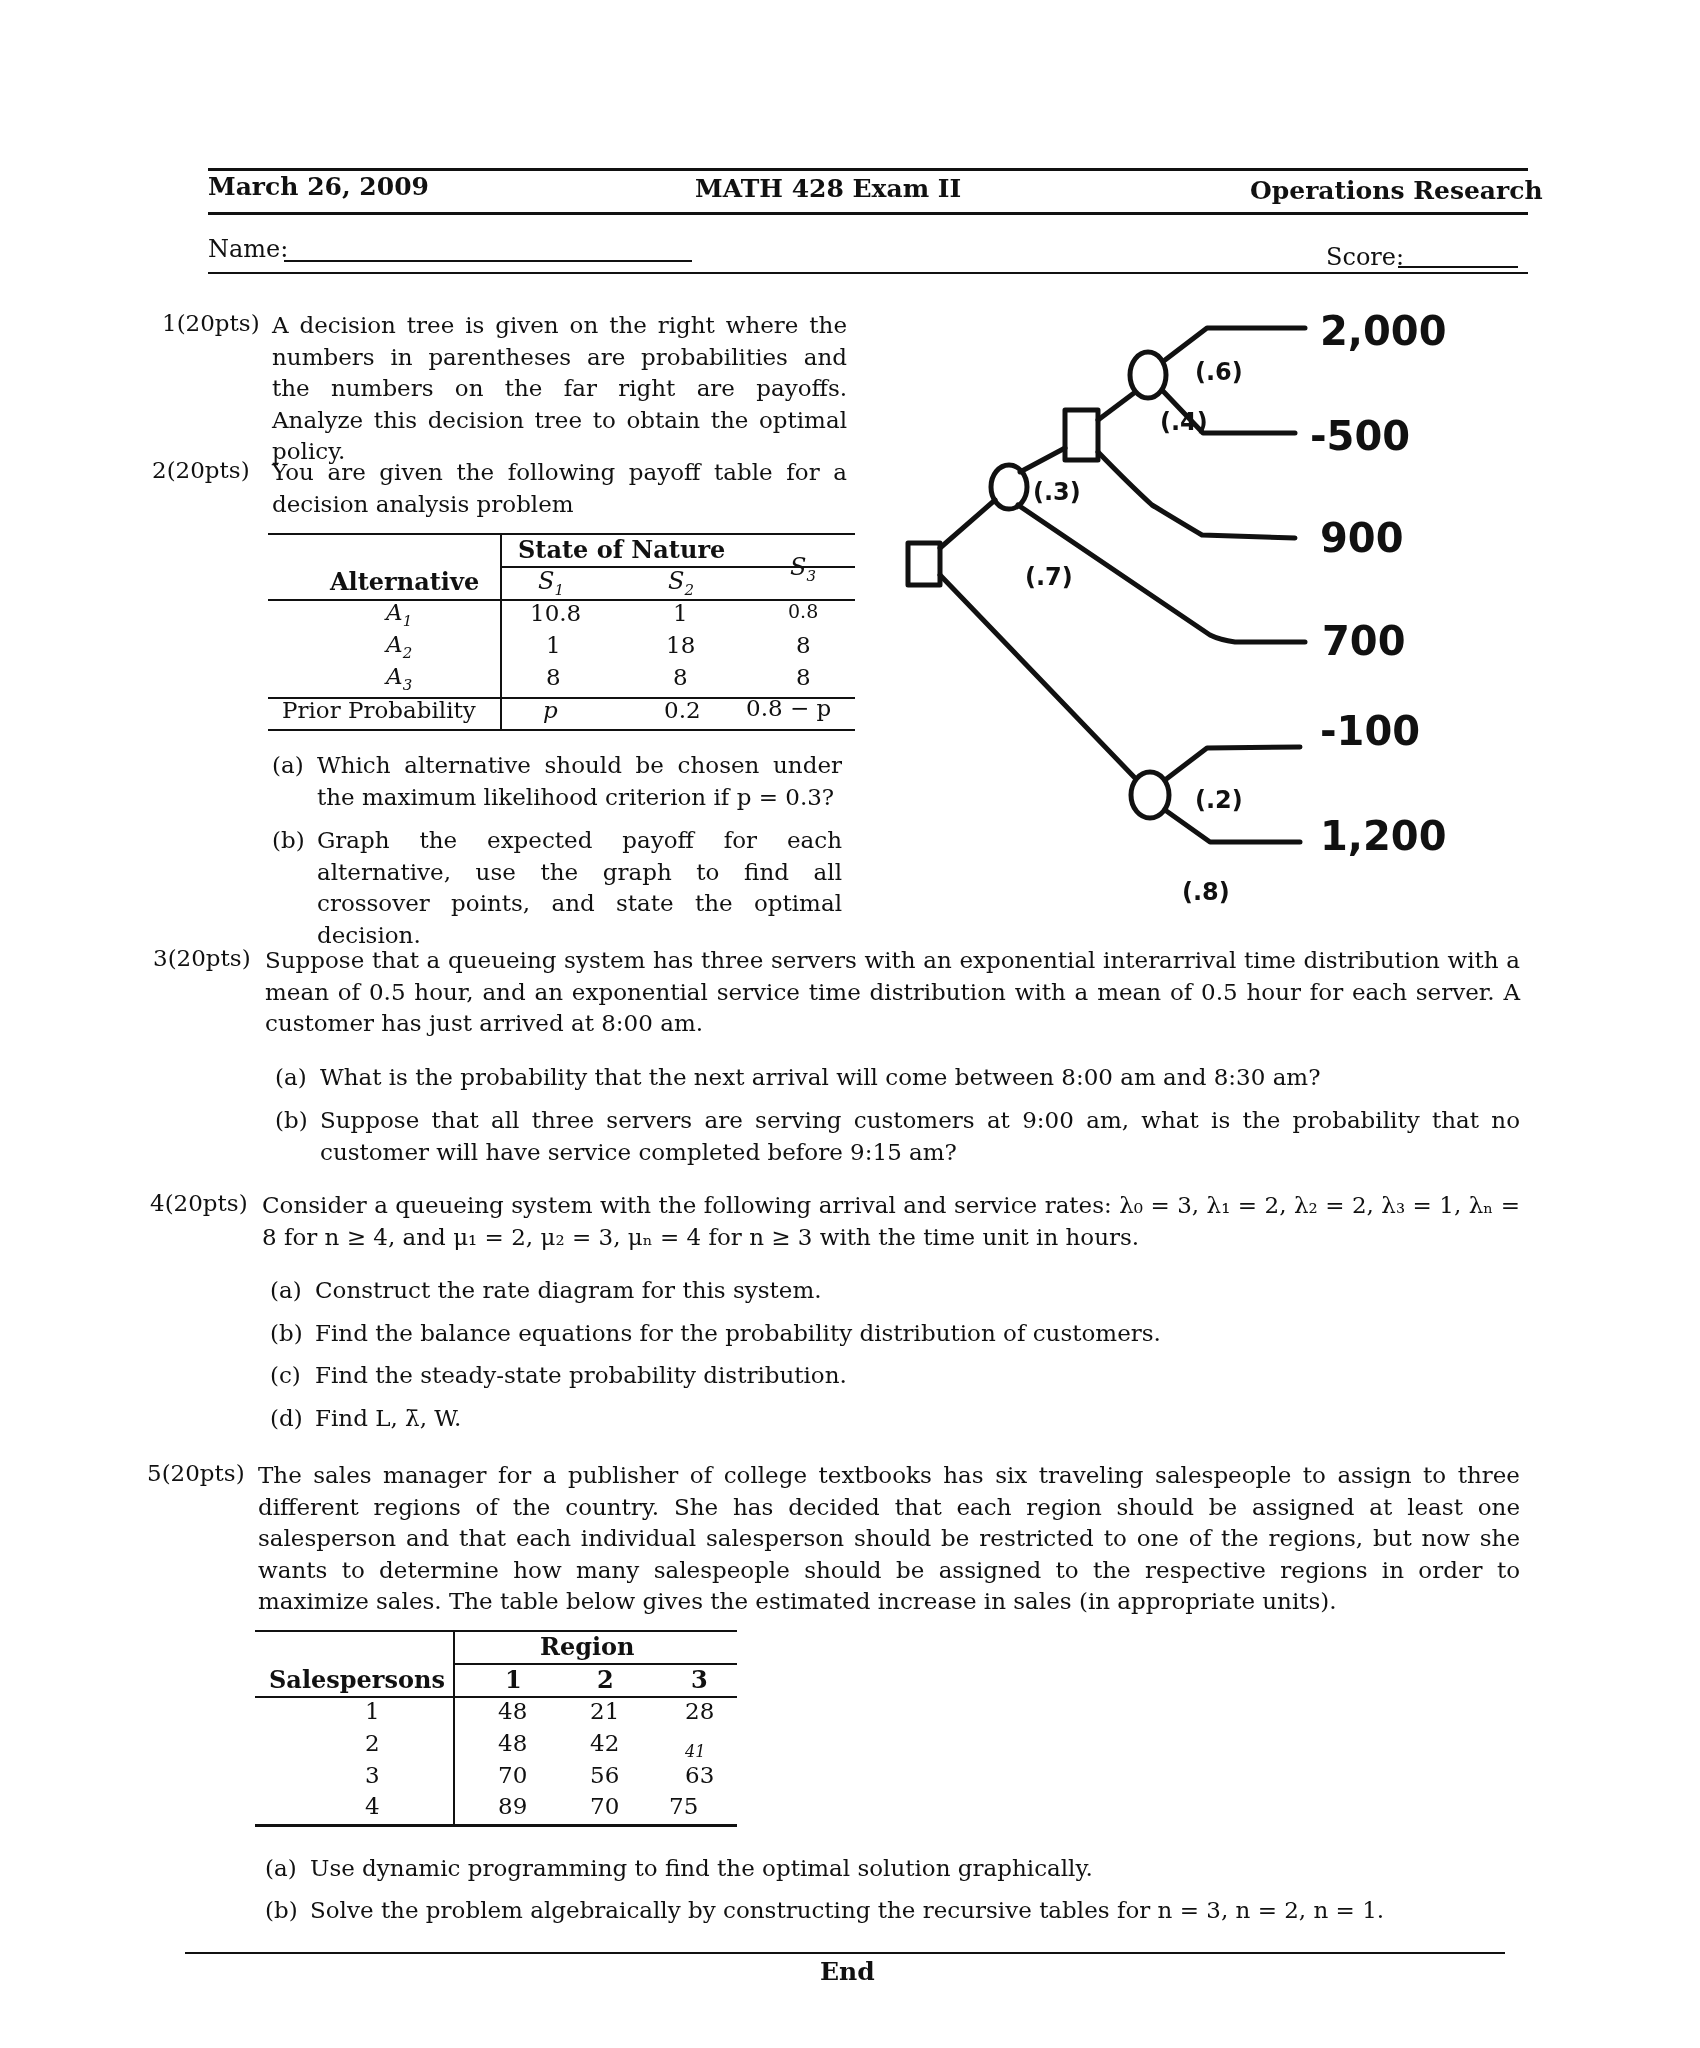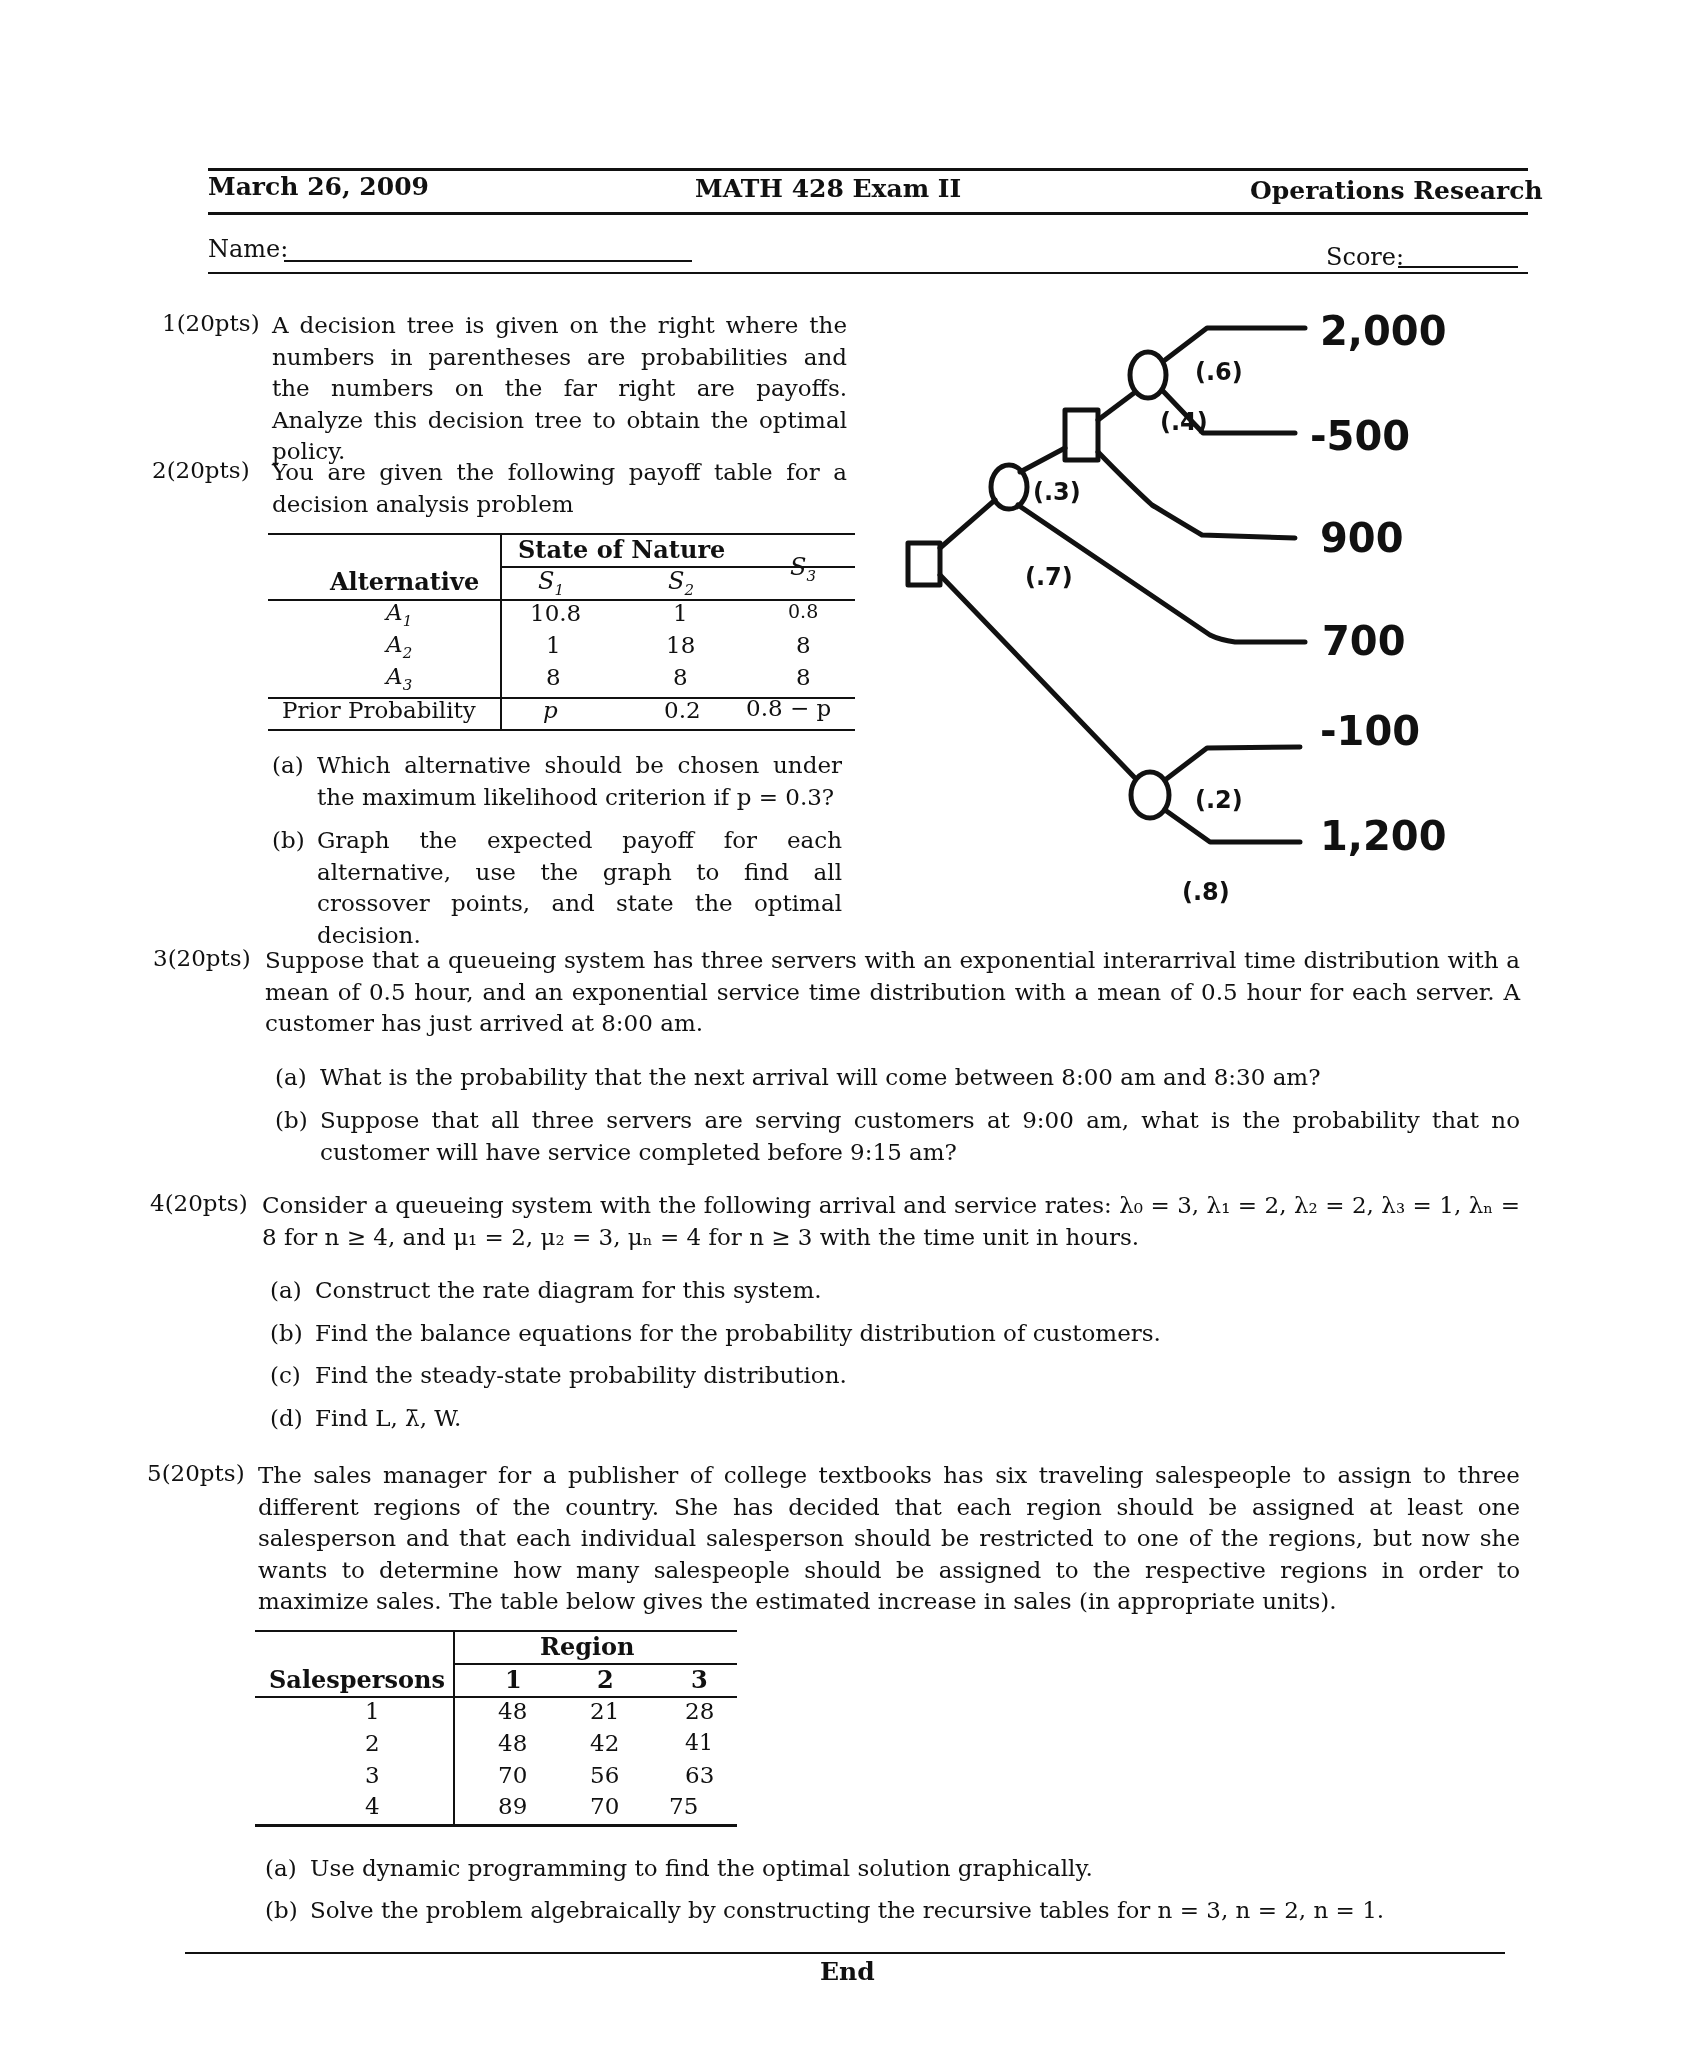--- a/index.html
+++ b/index.html
@@ -177,21 +177,21 @@
   <div class="abs bold" style="left:436px;top:35px;font-size:24px;">3</div>
 
   <div class="abs" style="left:110px;top:68px;font-size:23px;">1</div>
   <div class="abs" style="left:243px;top:68px;font-size:23px;">48</div>
   <div class="abs" style="left:335px;top:68px;font-size:23px;">21</div>
   <div class="abs" style="left:430px;top:68px;font-size:23px;">28</div>
 
   <div class="abs" style="left:110px;top:100px;font-size:23px;">2</div>
   <div class="abs" style="left:243px;top:100px;font-size:23px;">48</div>
   <div class="abs" style="left:335px;top:100px;font-size:23px;">42</div>
-  <div class="abs" style="left:430px;top:100px;font-size:22px;">41</div>
+  <div class="abs" style="left:430px;top:112px;font-size:16px;font-style:italic;">41</div>
 
   <div class="abs" style="left:110px;top:132px;font-size:23px;">3</div>
   <div class="abs" style="left:243px;top:132px;font-size:23px;">70</div>
   <div class="abs" style="left:335px;top:132px;font-size:23px;">56</div>
   <div class="abs" style="left:430px;top:132px;font-size:23px;">63</div>
 
   <div class="abs" style="left:110px;top:163px;font-size:23px;">4</div>
   <div class="abs" style="left:243px;top:163px;font-size:23px;">89</div>
   <div class="abs" style="left:335px;top:163px;font-size:23px;">70</div>
   <div class="abs" style="left:414px;top:163px;font-size:23px;">75</div>

